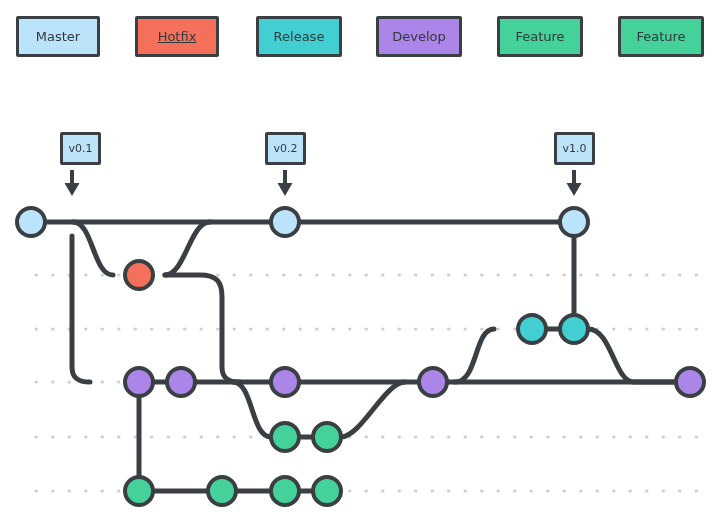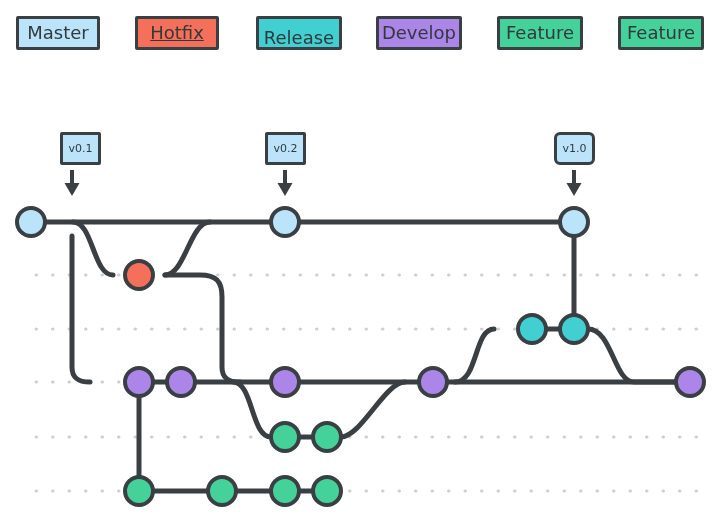--- a/index.html
+++ b/index.html
@@ -30,22 +30,22 @@
     border: 3px solid #3a3f44;
     border-radius: 2px;
     display: flex;
     align-items: center;
     justify-content: center;
     color: #33383d;
     line-height: 1;
     user-select: none;
   }
   .legend-box {
-    height: 34px;
-    font-size: 18px;
+    height: 41px;
+    font-size: 13px;
   }
   .tag-box {
     width: 41px;
     height: 33px;
     font-size: 11px;
   }
 </style>
 </head>
 <body>
 
@@ -117,38 +117,38 @@
       </g>
   </svg>
 
   <div id="legend-layer">
       <div class="legend-box" style="left: 16px; top: 16px; width: 84px; background: rgb(187, 228, 250);">
         <span>Master</span>
       </div>
       <div class="legend-box" style="left: 135px; top: 16px; width: 84px; background: rgb(244, 112, 90); text-decoration: underline;">
         <span>Hotfix</span>
       </div>
-      <div class="legend-box" style="left: 256px; top: 16px; width: 86px; background: rgb(65, 207, 210); align-items: flex-end;">
+      <div class="legend-box" style="left: 256px; top: 16px; width: 86px; background: rgb(65, 207, 210);">
         <span>Release</span>
       </div>
       <div class="legend-box" style="left: 376px; top: 16px; width: 86px; background: rgb(171, 133, 232);">
         <span>Develop</span>
       </div>
       <div class="legend-box" style="left: 497px; top: 16px; width: 86px; background: rgb(69, 210, 154);">
         <span>Feature</span>
       </div>
       <div class="legend-box" style="left: 618px; top: 16px; width: 86px; background: rgb(69, 210, 154);">
         <span>Feature</span>
       </div>
     </div>
   <div id="tag-layer">
       <div class="tag-box" style="left: 52px; top: 132px; background: rgb(187, 228, 250); margin-left: 8px;">
         <span>v0.1</span>
       </div>
       <div class="tag-box" style="left: 265px; top: 132px; background: rgb(187, 228, 250);">
         <span>v0.2</span>
       </div>
-      <div class="tag-box" style="left: 554px; top: 132px; background: rgb(187, 228, 250); border-radius: 6px;">
+      <div class="tag-box" style="left: 554px; top: 132px; background: rgb(187, 228, 250);">
         <span>v1.0</span>
       </div>
     </div>
 
 </div>
 
 </body></html>

